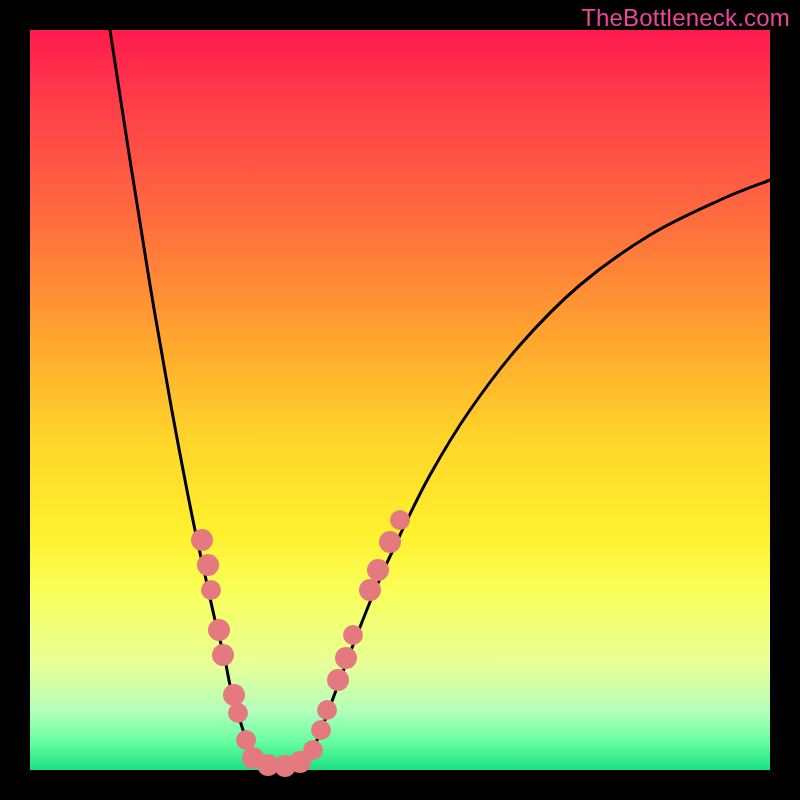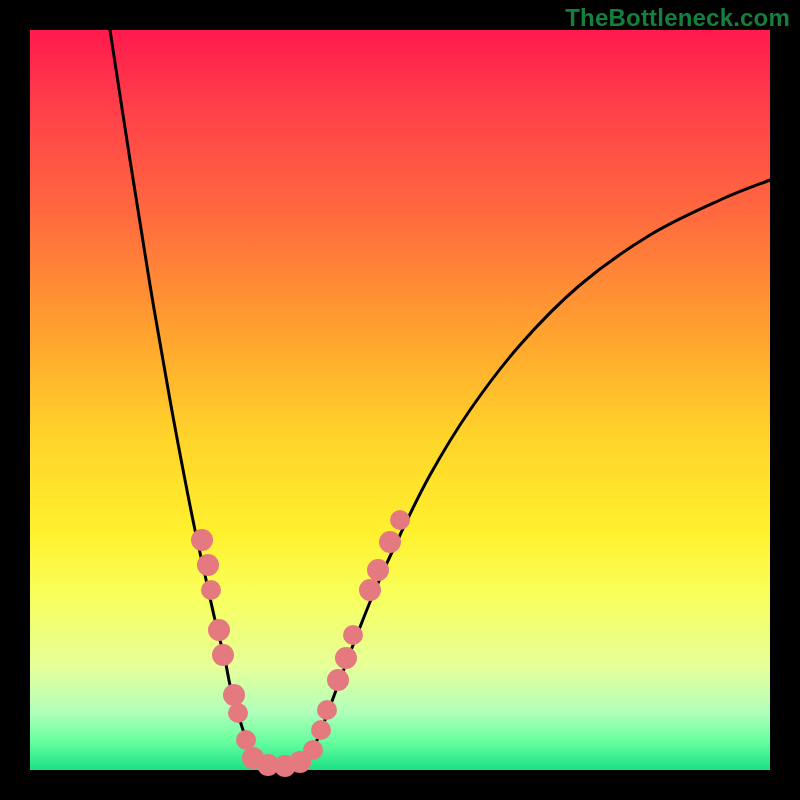--- a/index.html
+++ b/index.html
@@ -36,22 +36,22 @@
       #b3ffbb 92%,
       #6affa0 96%,
       #19e184 100%);
   }
   .watermark {
     position: absolute;
     top: 4px;
     right: 10px;
     font-family: Arial, Helvetica, sans-serif;
     font-size: 24px;
-    font-weight: 700;
-    color: #15803d;
+    font-weight: 400;
+    color: #ec4899;
     letter-spacing: 0.2px;
   }
   svg.overlay {
     position: absolute;
     left: 30px;
     top: 30px;
     width: 740px;
     height: 740px;
     overflow: visible;
   }

